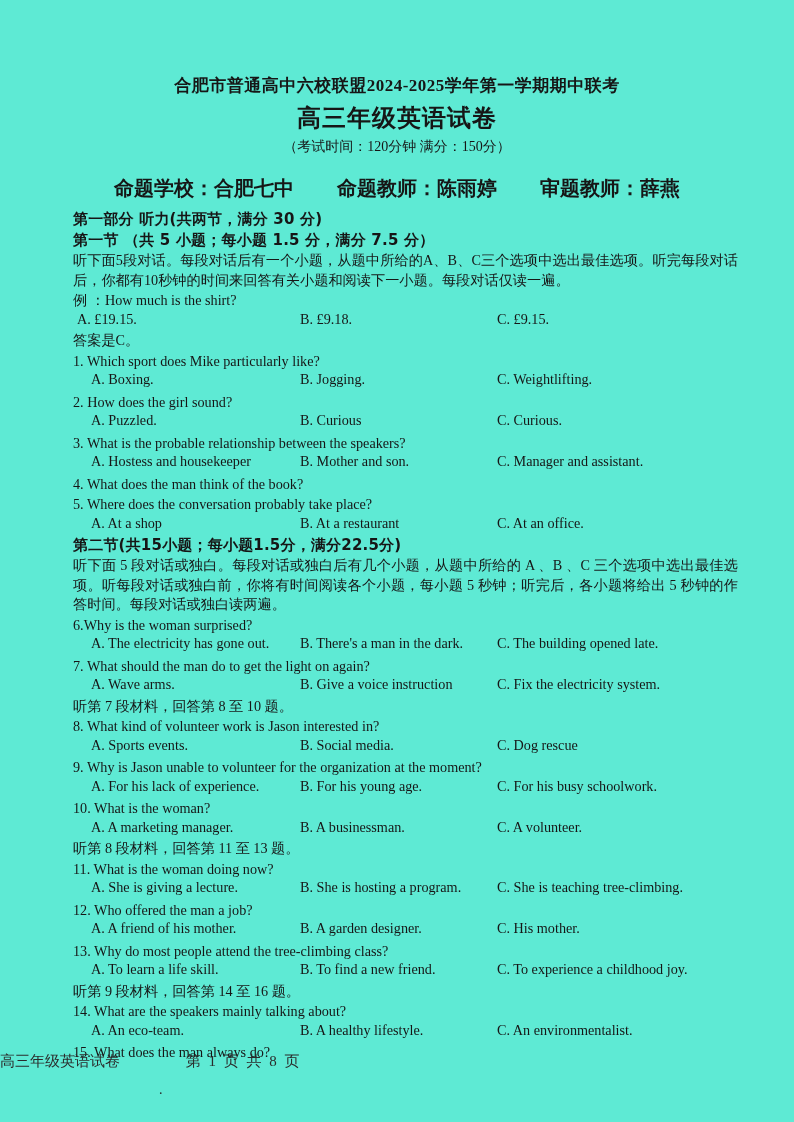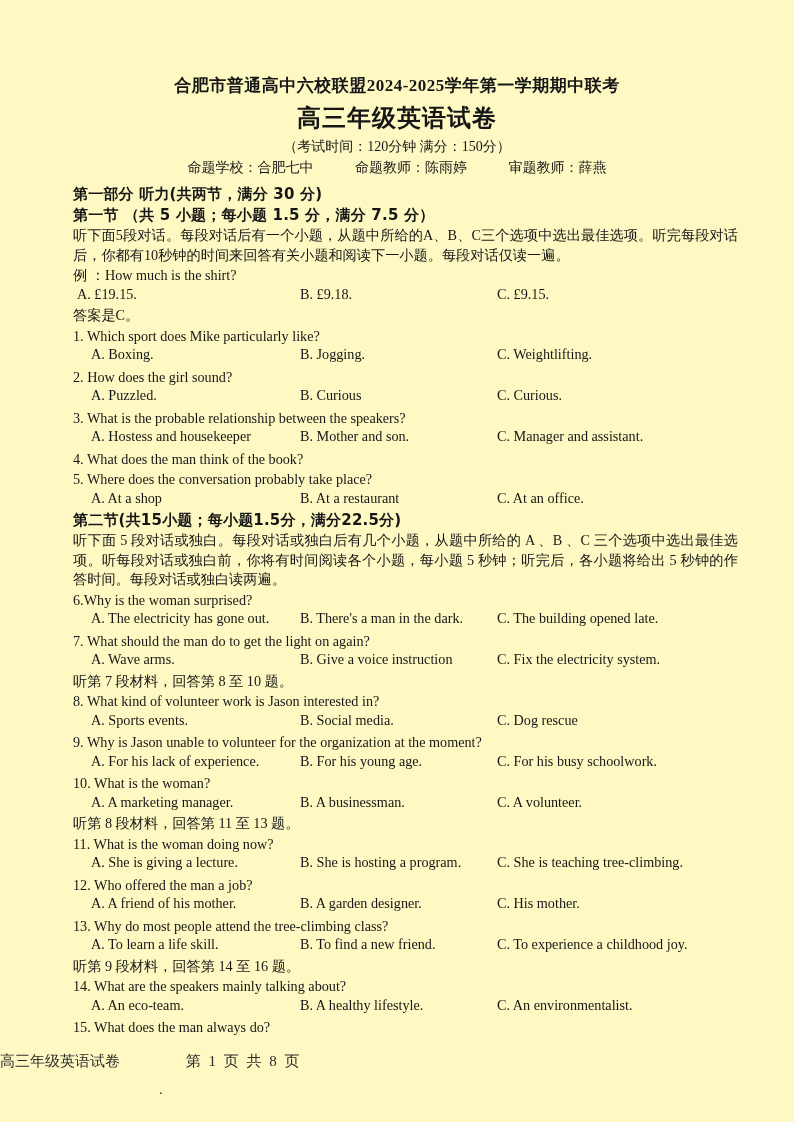--- a/index.html
+++ b/index.html
@@ -11,21 +11,21 @@
     width: 794px;
     height: 1122px;
     overflow: hidden;
     color: #161616;
     font-family: "Liberation Serif", "DejaVu Serif", serif;
   }
   .page {
     position: relative;
     width: 794px;
     height: 1122px;
-    background: #fef9c3;
+    background: #5eead4;
   }
   
   .header {
     padding-top: 74px;
     text-align: center;
   }
   .league-title {
     font-size: 17px;
     font-weight: bold;
     letter-spacing: 0.5px;
@@ -35,22 +35,23 @@
     font-size: 24px;
     font-weight: bold;
     font-family: "DejaVu Sans", "Liberation Sans", sans-serif;
     letter-spacing: 1px;
   }
   .exam-info {
     margin-top: 4px;
     font-size: 14px;
   }
   .setters {
-    margin-top: 3px;
-    font-size: 14px;
+    margin-top: 19px;
+    font-size: 20px;
+    font-weight: bold;
   }
   .setters span { display: inline-block; }
   .setters .gap { margin-left: 38px; }
   
   .content {
     margin-top: 7px;
     padding-left: 73px;
     padding-right: 56px;
   }
   .blk { margin: 0; }

